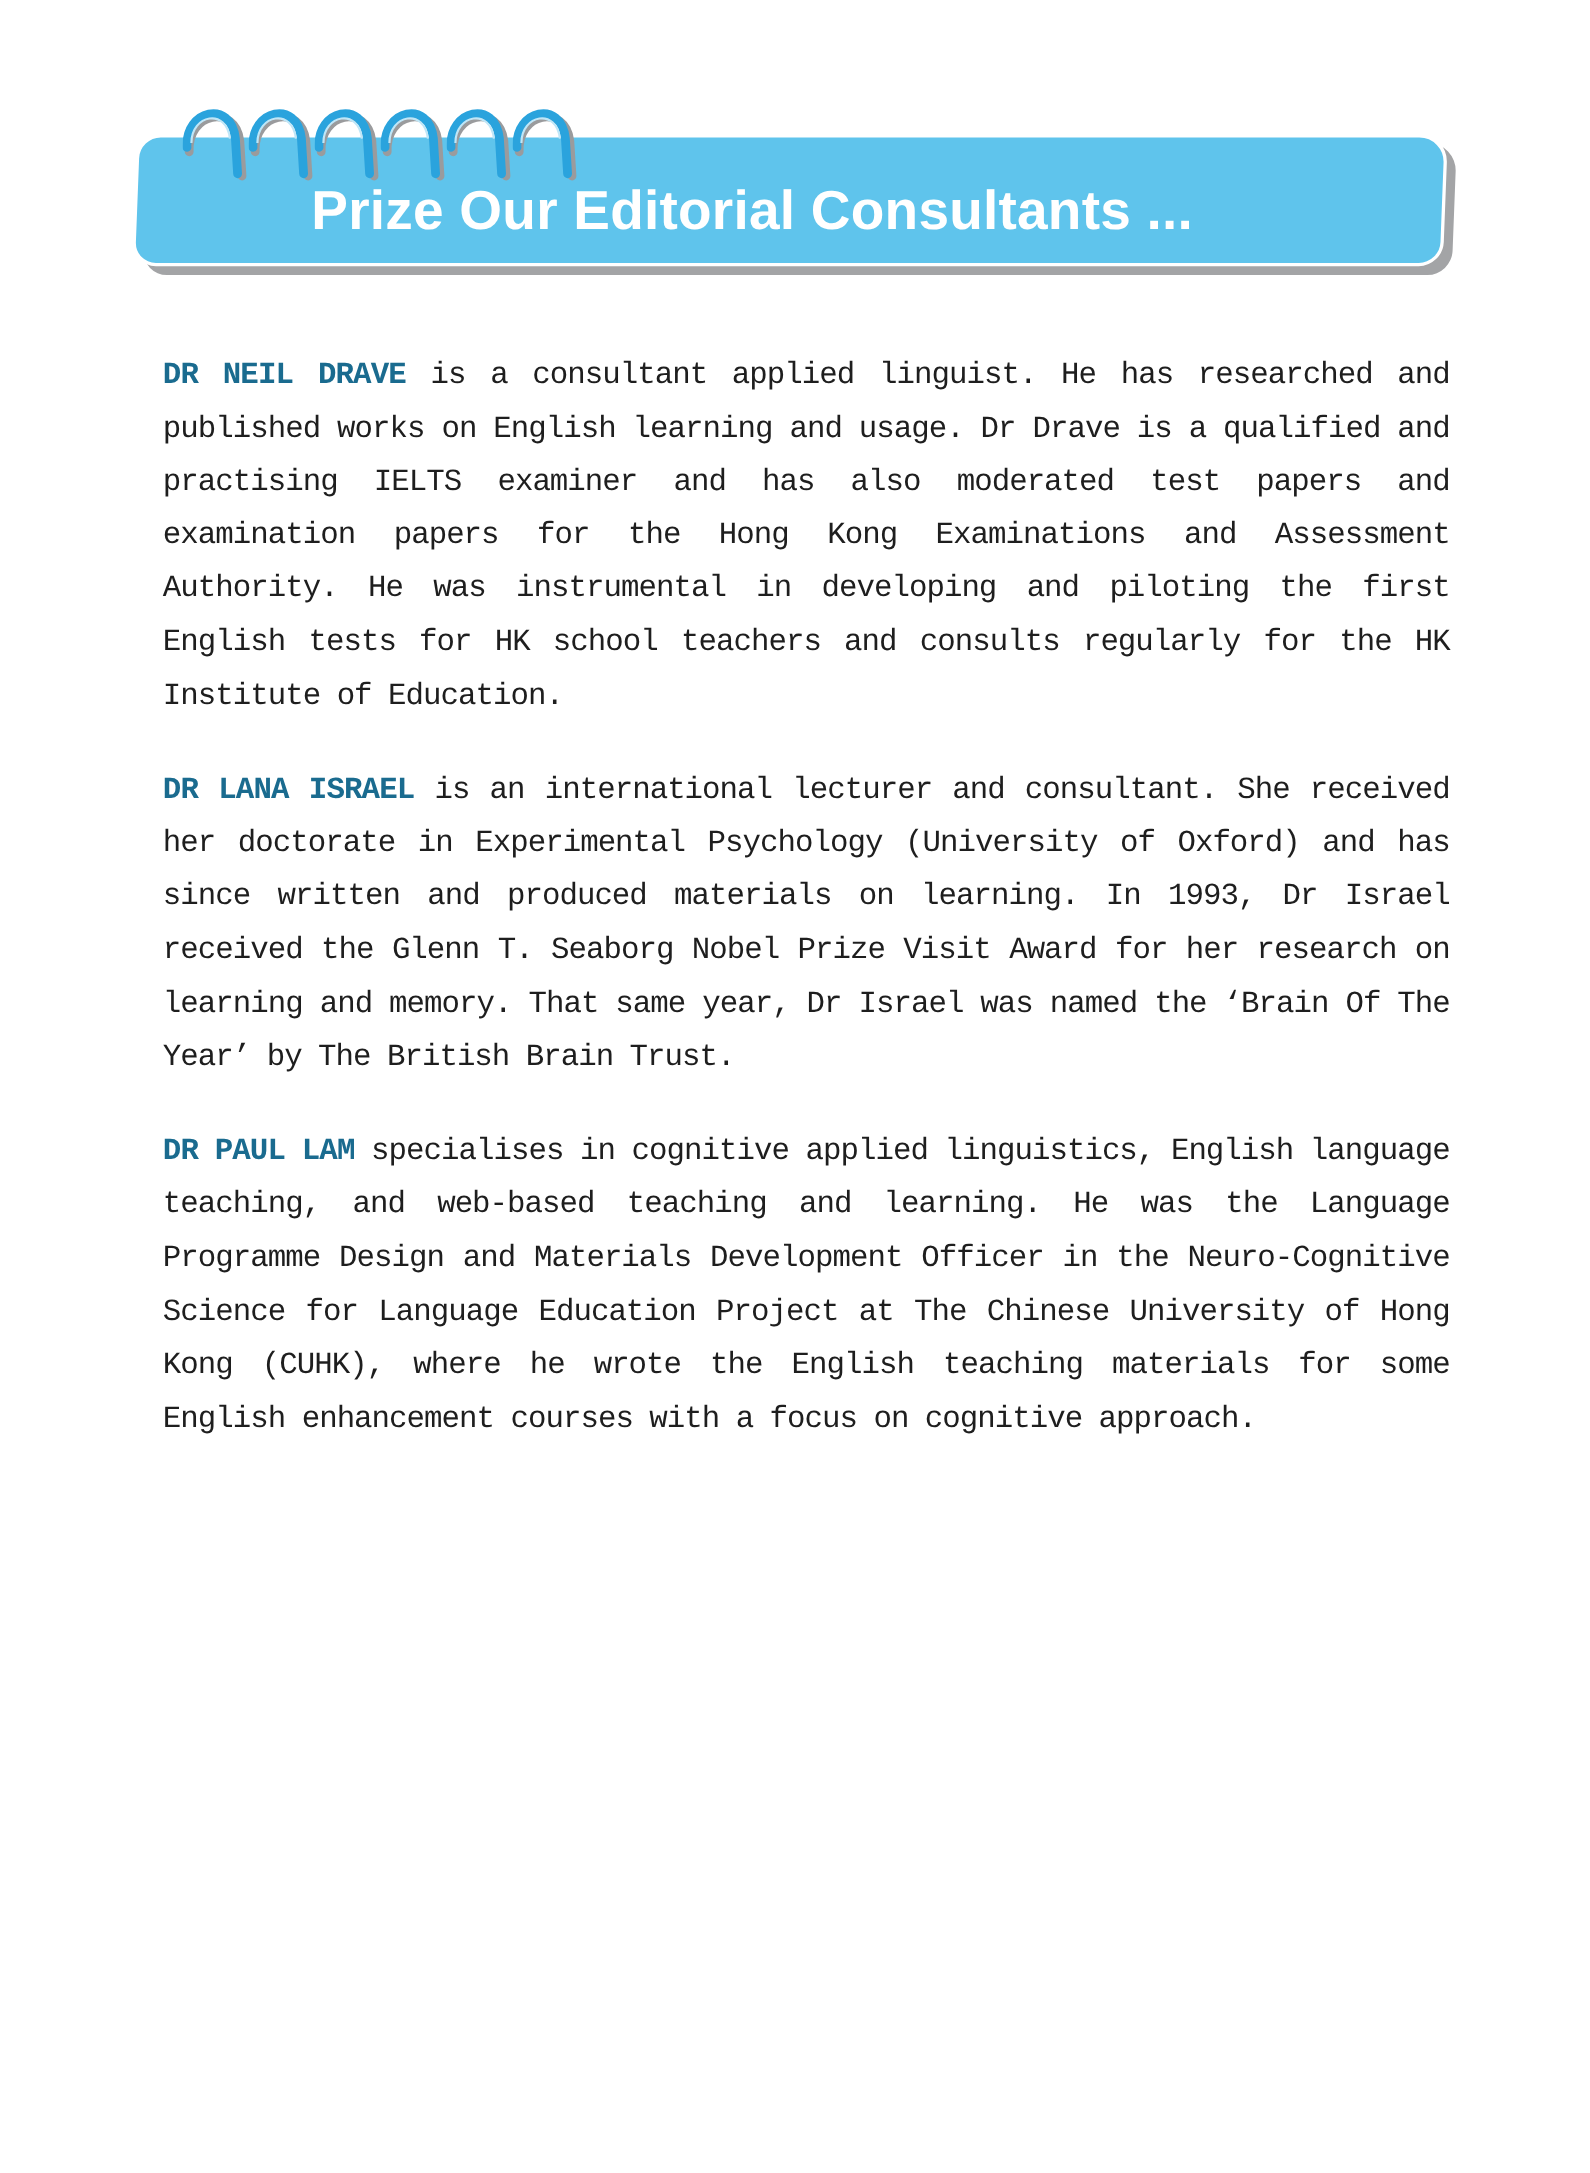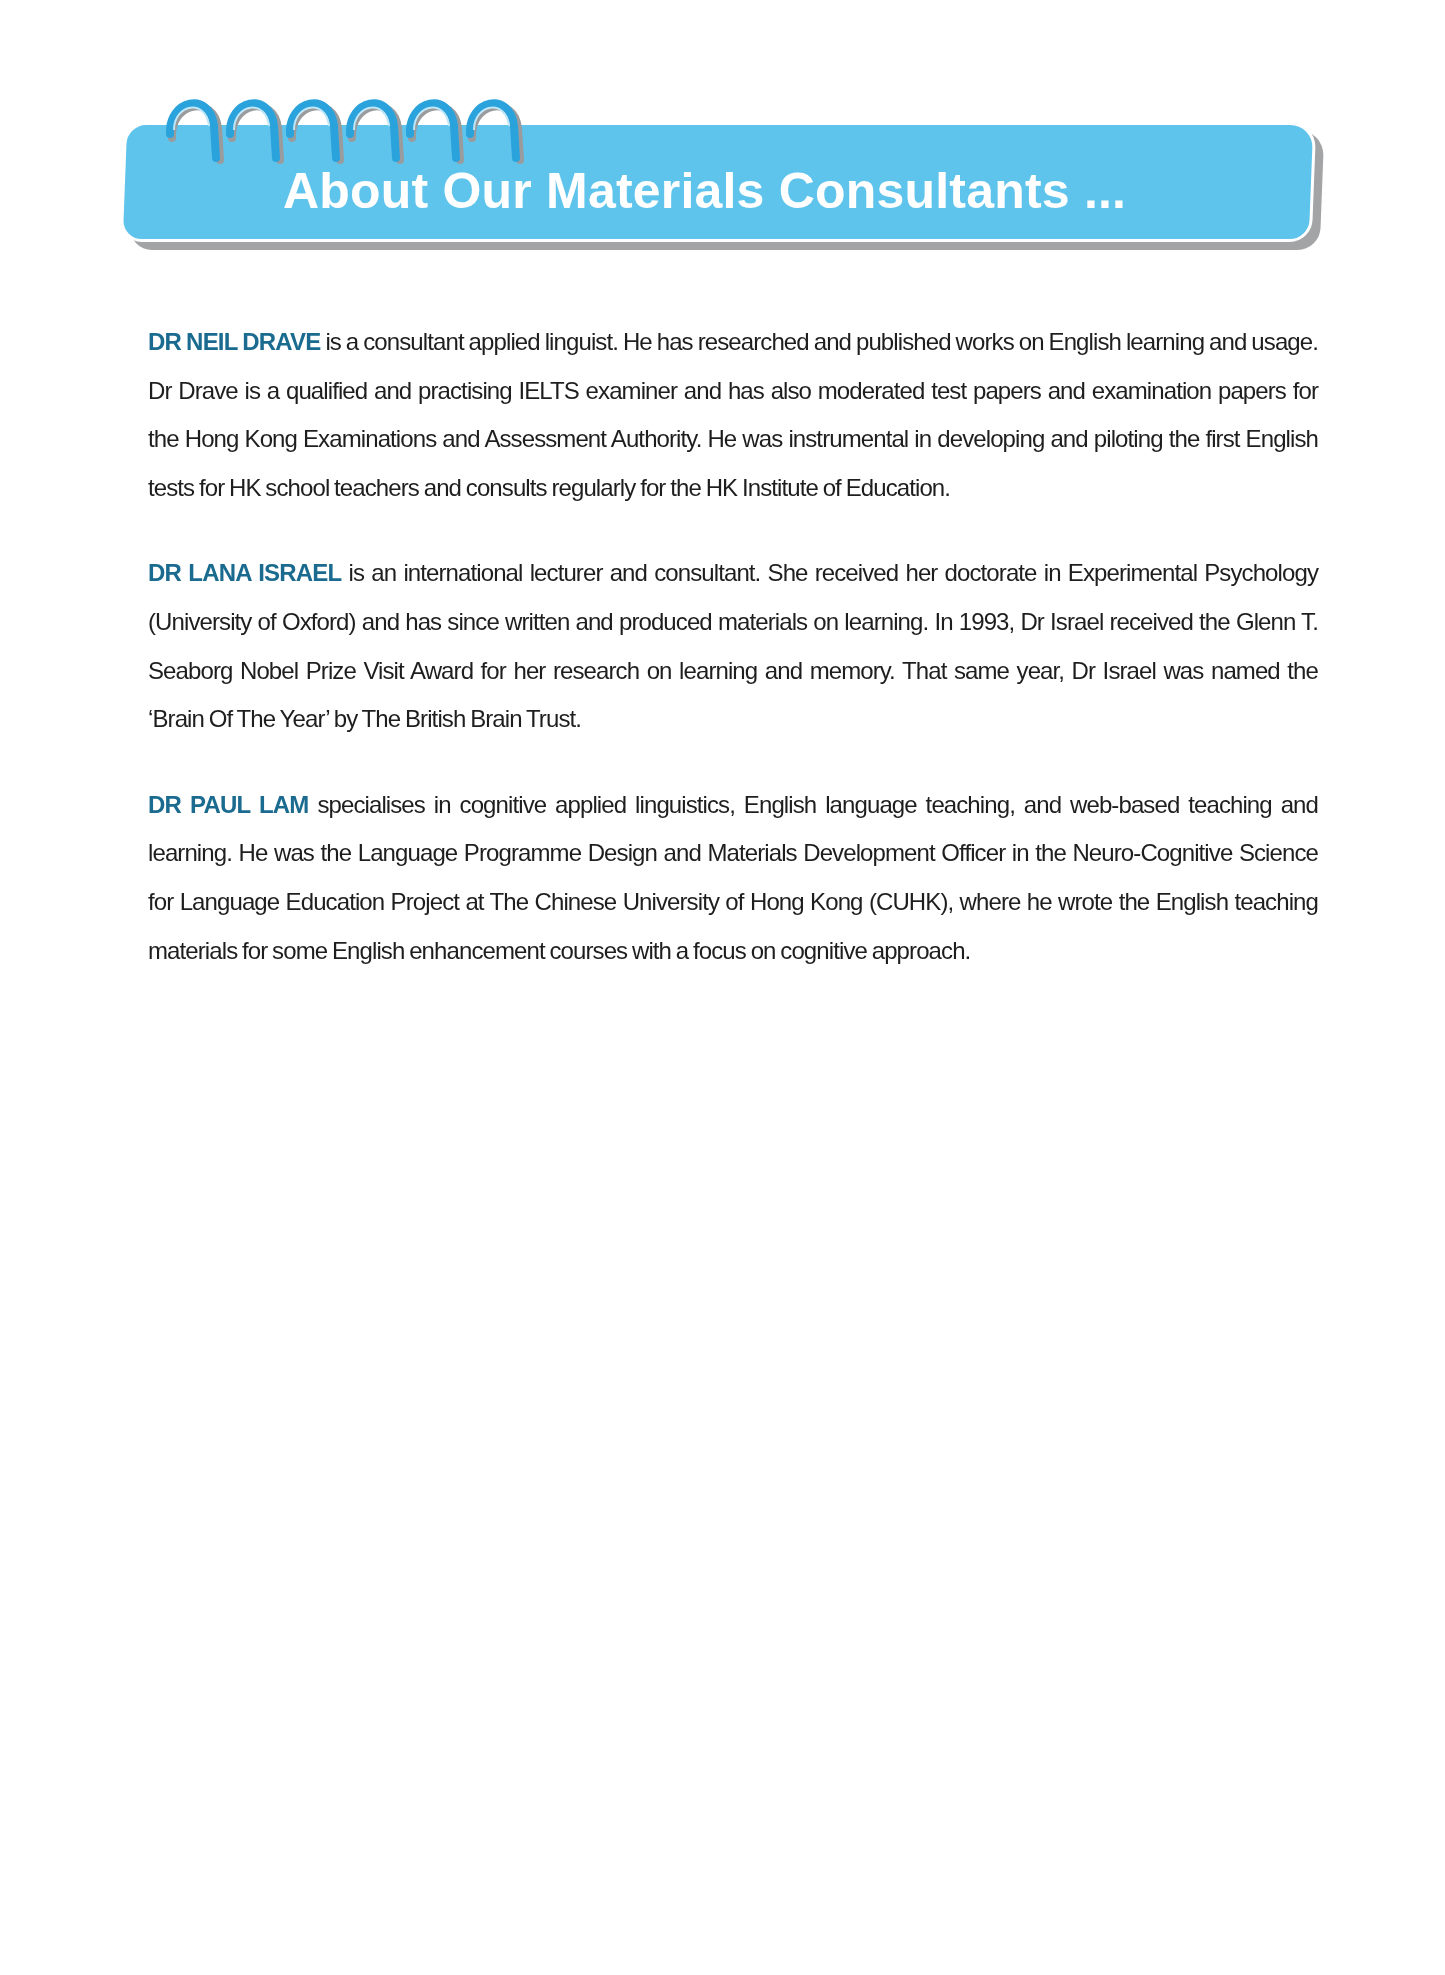--- a/index.html
+++ b/index.html
@@ -18,21 +18,21 @@
   }
   .banner-title {
     position: absolute; left: 165px; top: 78px;
     font-family: "Liberation Sans", sans-serif; font-weight: bold;
     font-size: 50px; color: #ffffff; letter-spacing: 0.2px; white-space: nowrap;
   }
   .rings { position: absolute; left: 48px; top: 4px; height: 80px; width: 420px; }
   .ring { position: absolute; top: 0; width: 62px; height: 78px; }
   .content {
     position: absolute; left: 148px; top: 318px; width: 1170px;
-    font-family: Liberation Sans, sans-serif; font-size: 24px;
+    font-family: Liberation Mono, monospace; font-size: 28px;
     line-height: 48.6px; color: #1e1e1e; text-align: justify;
     letter-spacing: -0.9px; word-spacing: -1px;
   }
   .para { margin: 0 0 37px 0; }
   .name { color: #1a6b8f; font-weight: bold; letter-spacing: -0.8px; }
 </style>
 </head>
 <body>
 
 <div class="banner-wrap">
@@ -65,20 +65,20 @@
       <path d="M4 46 C2 12, 44 2, 48 38 L50 70" fill="none" stroke="#2aa3dd" stroke-width="8" stroke-linecap="round"></path>
       <path d="M8 42 C8 16, 40 10, 43 38" fill="none" stroke="#bfe6f7" stroke-width="2"></path>
     </svg>
     <svg class="ring" style="left:300px" viewBox="0 0 62 78">
       <path d="M6 50 C4 14, 48 6, 52 40 L54 72" fill="none" stroke="#9a9b9d" stroke-width="8" stroke-linecap="round"></path>
       <path d="M4 46 C2 12, 44 2, 48 38 L50 70" fill="none" stroke="#2aa3dd" stroke-width="8" stroke-linecap="round"></path>
       <path d="M8 42 C8 16, 40 10, 43 38" fill="none" stroke="#bfe6f7" stroke-width="2"></path>
     </svg>
   </div>
 
-  <div class="banner-title">About Our Materials Consultants ...</div>
+  <div class="banner-title">Prize Our Editorial Consultants ...</div>
 </div>
 
 <div class="content">
   <p class="para"><span class="name">DR NEIL DRAVE</span><span> is a consultant applied linguist. He has researched and published works on English learning and usage. Dr Drave is a qualified and practising IELTS examiner and has also moderated test papers and examination papers for the Hong Kong Examinations and Assessment Authority. He was instrumental in developing and piloting the first English tests for HK school teachers and consults regularly for the HK Institute of Education.</span></p>
   <p class="para"><span class="name">DR LANA ISRAEL</span><span> is an international lecturer and consultant. She received her doctorate in Experimental Psychology (University of Oxford) and has since written and produced materials on learning. In 1993, Dr Israel received the Glenn T. Seaborg Nobel Prize Visit Award for her research on learning and memory. That same year, Dr Israel was named the ‘Brain Of The Year’ by The British Brain Trust.</span></p>
   <p class="para"><span class="name">DR PAUL LAM</span><span> specialises in cognitive applied linguistics, English language teaching, and web-based teaching and learning. He was the Language Programme Design and Materials Development Officer in the Neuro-Cognitive Science for Language Education Project at The Chinese University of Hong Kong (CUHK), where he wrote the English teaching materials for some English enhancement courses with a focus on cognitive approach.</span></p>
 </div>
 
 </body></html>

